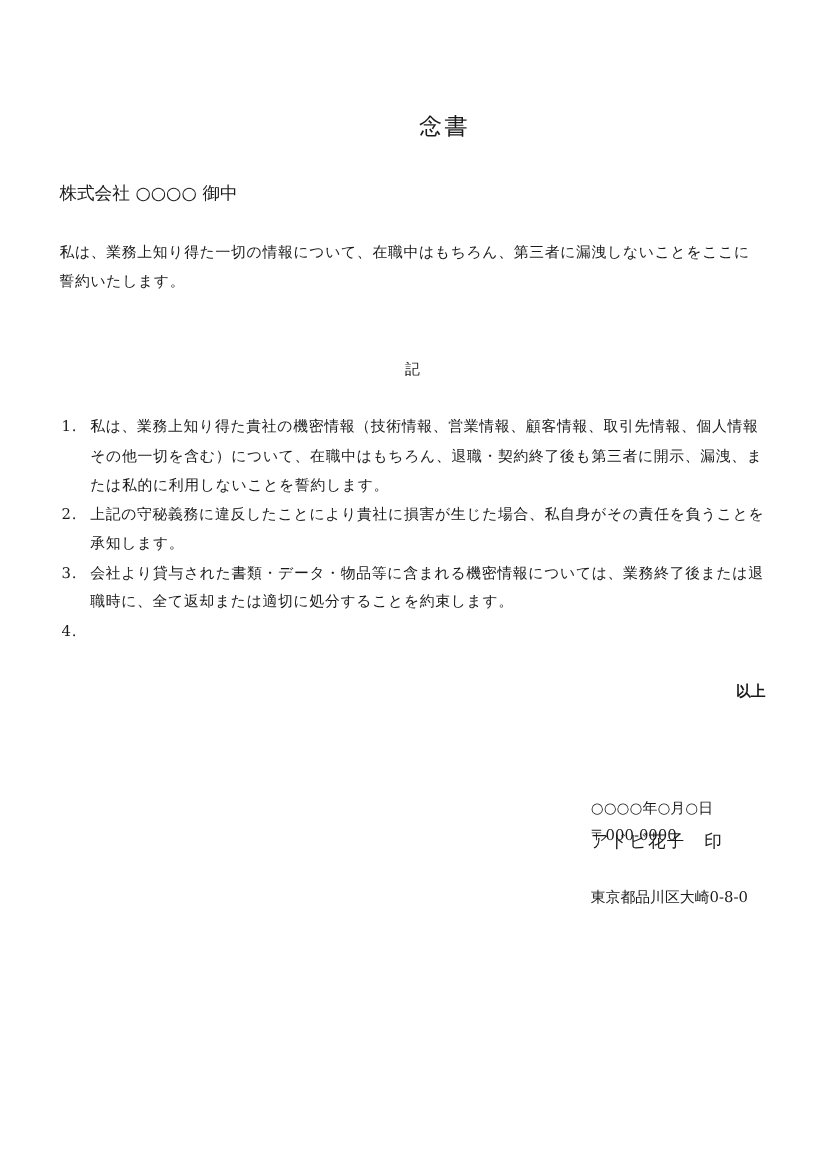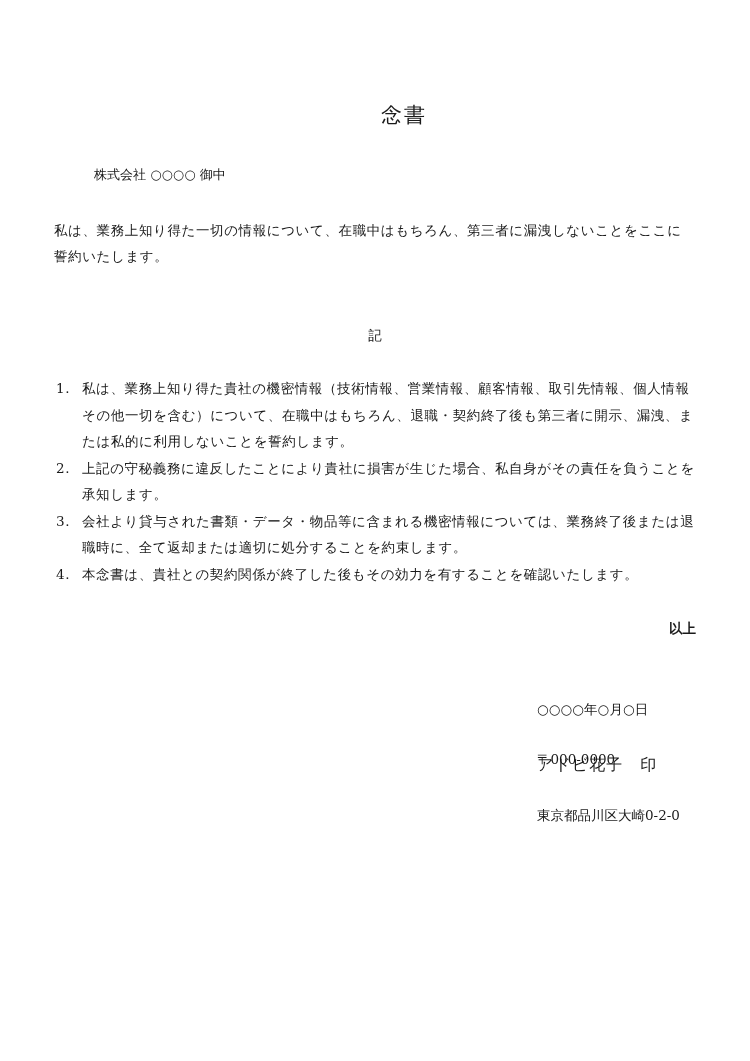--- a/index.html
+++ b/index.html
@@ -3,28 +3,28 @@
   <meta charset="utf-8">
   <style>
     html, body { margin: 0; padding: 0; background: #ffffff; }
     body {
       width: 750px; height: 1061px; position: relative; overflow: hidden;
       font-family: "DejaVu Serif", "Liberation Serif", serif;
       color: #1a1a1a;
     }
     .abs { position: absolute; white-space: nowrap; }
     .title { left: 0; width: 750px; top: 101px; text-align: center; font-size: 21px; letter-spacing: 2px; padding-left: 29px; }
-    .addressee { left: 54px; top: 166px; font-size: 13px; margin-left: 40px; }
+    .addressee { left: 54px; top: 166px; font-size: 16px; }
     .intro { left: 54px; top: 217px; width: 640px; font-size: 13.5px; line-height: 26px; white-space: normal; letter-spacing: 0.6px; }
     .ki { left: 0; width: 750px; top: 327px; text-align: center; font-size: 13.5px; }
     .list { left: 54px; top: 375px; width: 645px; margin: 0; padding: 0; list-style: none; }
     .list li { position: relative; padding-left: 28px; font-size: 13.5px; line-height: 26.5px; letter-spacing: 0.6px; white-space: normal; }
     .list li .num { position: absolute; left: 2px; top: 0; }
     .ijo { right: 54px; top: 620px; font-size: 13.5px; font-weight: bold; }
-    .date { left: 537px; top: 701px; font-size: 13.5px; }
+    .date { left: 537px; top: 726px; font-size: 13.5px; }
     .signer { left: 537px; top: 755px; font-size: 16px; letter-spacing: 1px; }
     .postal { left: 537px; top: 751px; font-size: 13.5px; }
     .address { left: 537px; top: 807px; font-size: 13.5px; }
   </style>
 </head>
 <body>
 
 <div class="abs title">念書</div>
 <div class="abs addressee">株式会社 ○○○○ 御中</div>
 <div class="abs intro">私は、業務上知り得た一切の情報について、在職中はもちろん、第三者に漏洩しないことをここに誓約いたします。</div>
@@ -38,21 +38,20 @@
   <li>
     <span class="num">2.</span>
     <span>上記の守秘義務に違反したことにより貴社に損害が生じた場合、私自身がその責任を負うことを承知します。</span>
   </li>
   <li>
     <span class="num">3.</span>
     <span>会社より貸与された書類・データ・物品等に含まれる機密情報については、業務終了後または退職時に、全て返却または適切に処分することを約束します。</span>
   </li>
   <li>
     <span class="num">4.</span>
-    <span>本念書は、貴社との契約関係が終了した後もその効力を有することを確認いたします。</span>
   </li>
 </ol>
 
 <div class="abs ijo">以上</div>
 <div class="abs date">○○○○年○月○日</div>
 <div class="abs signer">アドビ花子　印</div>
 <div class="abs postal">〒000-0000</div>
-<div class="abs address">東京都品川区大崎0-2-0</div>
+<div class="abs address">東京都品川区大崎0-8-0</div>
 
 </body></html>

